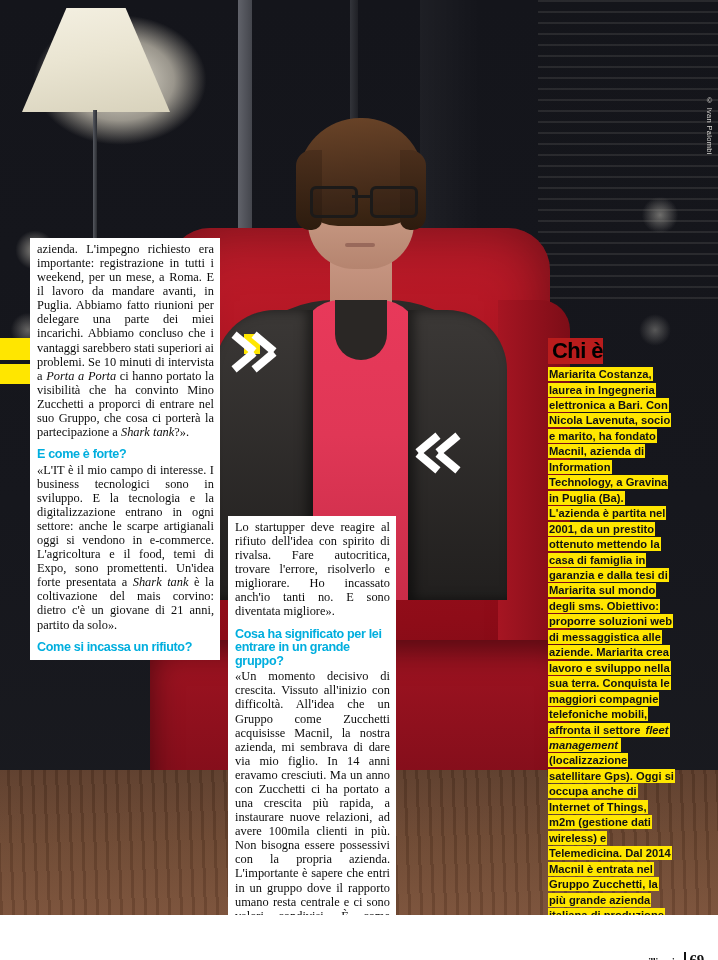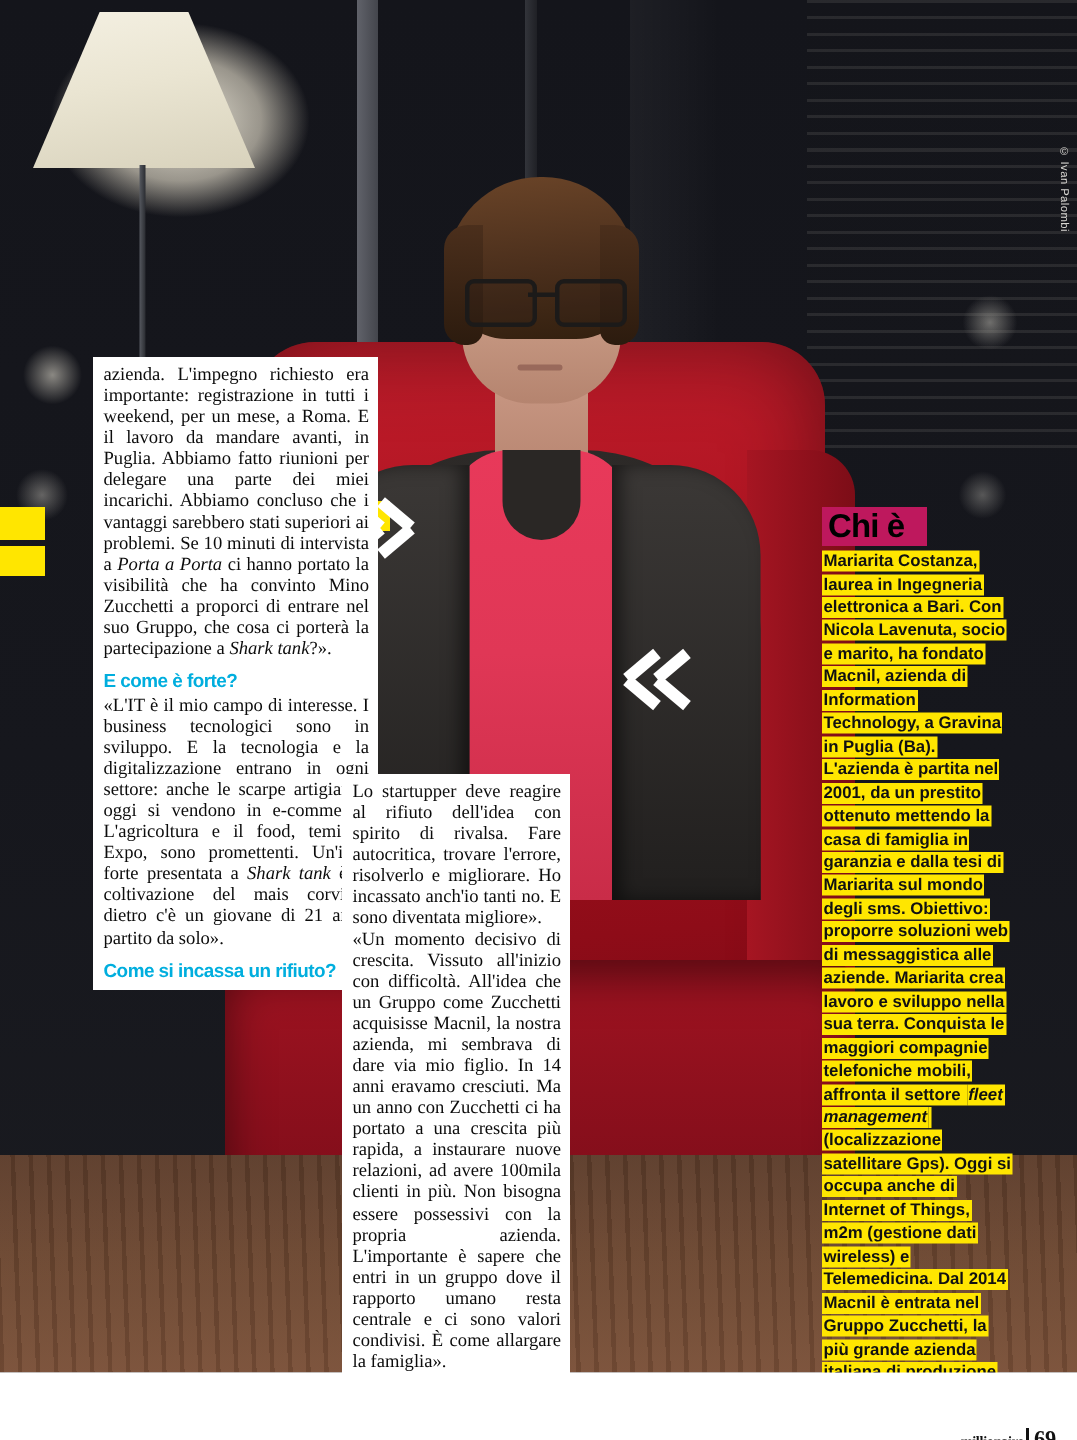--- a/index.html
+++ b/index.html
@@ -124,42 +124,42 @@
     text-shadow:0 1px 3px rgba(0,0,0,.75);
   }
 
   
   .col{
     position:absolute;background:#ffffff;
     font-family:"Liberation Serif",serif;
     color:#0c0c0c;
     box-sizing:border-box;
   }
-  #col1{left:30px;top:238px;width:190px;padding:4px 6px 5px 7px;margin-left:32px;}
-  #col2{left:228px;top:516px;width:152px;padding:4px 6px 5px 7px;}
+  #col1{left:30px;top:238px;width:190px;padding:4px 6px 5px 7px;}
+  #col2{left:228px;top:516px;width:168px;padding:4px 6px 5px 7px;}
 
   .para{
     font-size:12.4px;line-height:1.135;text-align:justify;
     margin:0 0 0 0;hyphens:auto;
   }
   .q-head{
     color:#00AEDE;
     font-family:"Liberation Sans",sans-serif;
     font-weight:bold;font-size:12.6px;line-height:1.08;
     margin:9px 0 1px 0;letter-spacing:-.35px;
   }
   .q-head:first-child{margin-top:0;}
   em{font-style:italic;}
 
   
   #chibox{position:absolute;left:548px;top:338px;width:126px;}
   #chi-title{
-    display:inline-block;background:#be185d;color:#000;
+    display:inline-block;background:#b91c1c;color:#000;
     font-family:"Liberation Sans",sans-serif;font-weight:bold;
-    font-size:22px;line-height:1.05;padding:1px 15px 2px 4px;letter-spacing:-.6px;text-align:center;
+    font-size:22px;line-height:1.05;padding:1px 0 2px 4px;letter-spacing:-.6px;text-align:center;
   }
   #chi-body{
     margin-top:3px;
     font-family:"Liberation Sans",sans-serif;
     font-size:11.2px;line-height:1.38;font-weight:600;
     color:#111;
   }
   #chi-body span.hl{
     background:#ffe600;
     box-decoration-break:clone;-webkit-box-decoration-break:clone;
@@ -241,20 +241,21 @@
     <h3 class="q-head">E come è forte?</h3>
 
     <p class="para"><span>«L'IT è il mio campo di interesse. I business tecnologici sono in sviluppo. E la tecnologia e la digitalizzazione entrano in ogni settore: anche le scarpe artigianali oggi si vendono in e-commerce. L'agricoltura e il food, temi di Expo, sono promettenti. Un'idea forte presentata a </span><em>Shark tank</em><span> è la coltivazione del mais corvino: dietro c'è un giovane di 21 anni, partito da solo».</span></p>
 
     <h3 class="q-head">Come si incassa un rifiuto?</h3>
   </div>
 
   <div class="col" id="col2">
     <p class="para">Lo startupper deve reagire al rifiuto dell'idea con spirito di rivalsa. Fare autocritica, trovare l'errore, risolverlo e migliorare. Ho incassato anch'io tanti no. E sono diventata migliore».</p>
 
+    <h3 class="q-head">Cosa ha significato per lei entrare in un grande gruppo?</h3>
     <p class="para">«Un momento decisivo di crescita. Vissuto all'inizio con difficoltà. All'idea che un Gruppo come Zucchetti acquisisse Macnil, la nostra azienda, mi sembrava di dare via mio figlio. In 14 anni eravamo cresciuti. Ma un anno con Zucchetti ci ha portato a una crescita più rapida, a instaurare nuove relazioni, ad avere 100mila clienti in più. Non bisogna essere possessivi con la propria azienda. L'importante è sapere che entri in un gruppo dove il rapporto umano resta centrale e ci sono valori condivisi. È come allargare la famiglia».</p>
   </div>
 
   <div id="chibox">
     <div id="chi-title">Chi è</div>
     <div id="chi-body">
       <span class="hl">Mariarita Costanza, laurea in Ingegneria elettronica a Bari. Con Nicola Lavenuta, socio e marito, ha fondato Macnil, azienda di Information Technology, a Gravina in Puglia (Ba). L'azienda è partita nel 2001, da un prestito ottenuto mettendo la casa di famiglia in garanzia e dalla tesi di Mariarita sul mondo degli sms. Obiettivo: proporre soluzioni web di messaggistica alle aziende. Mariarita crea lavoro e sviluppo nella sua terra. Conquista le maggiori compagnie telefoniche mobili, affronta il settore </span><span class="hl"><i>fleet management</i></span><span class="hl"> (localizzazione satellitare Gps). Oggi si occupa anche di Internet of Things, m2m (gestione dati wireless) e Telemedicina. Dal 2014 Macnil è entrata nel Gruppo Zucchetti, la più grande azienda italiana di produzione software: 3.000 dipendenti, 1.100 partner in Italia, presente in 40 nazioni.</span>
       
       
     </div>

